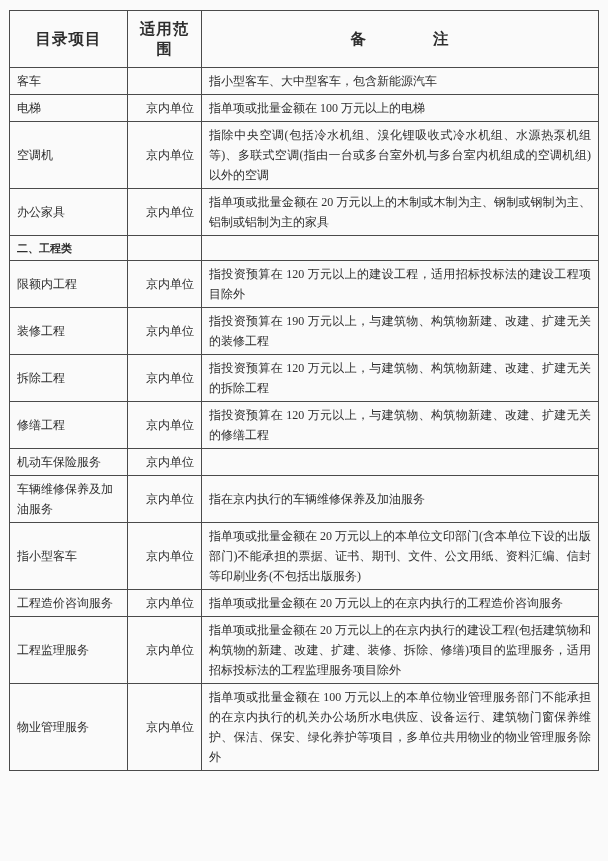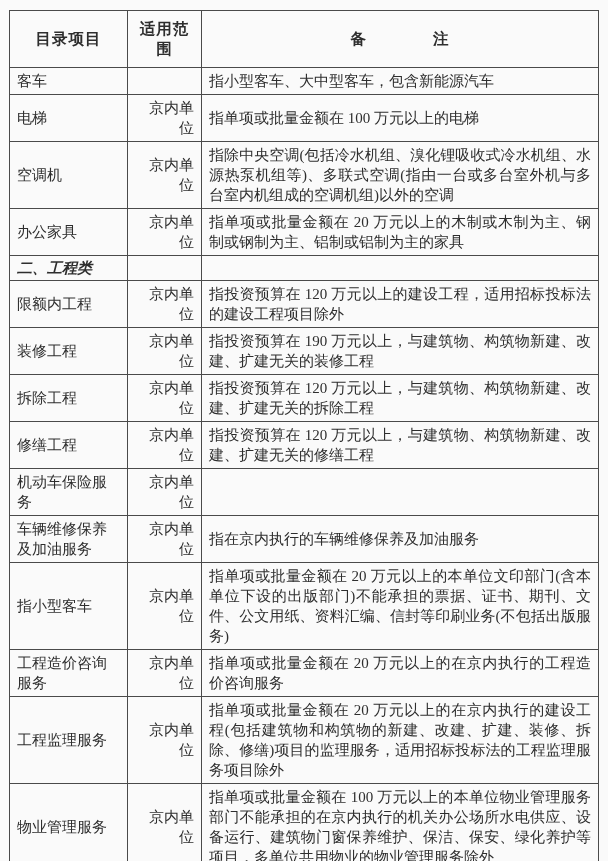--- a/index.html
+++ b/index.html
@@ -22,40 +22,39 @@
     width: 100%;
     border-collapse: collapse;
     table-layout: fixed;
     background: #fafafa;
   }
   table.catalog col.c1 { width: 118px; }
   table.catalog col.c2 { width: 74px; }
   table.catalog th, table.catalog td {
     border: 1px solid #4a4a4a;
     padding: 3px 7px;
-    font-size: 15px;
+    font-size: 12px;
     line-height: 20px;
     vertical-align: middle;
     word-break: break-all;
     box-sizing: border-box;
   }
   table.catalog thead th {
     font-weight: bold;
     text-align: center;
     font-size: 15.5px;
     padding: 8px 4px;
     letter-spacing: 1px;
   }
   td.item-cell { text-align: left; }
   td.scope-cell { text-align: right; padding-left: 2px; padding-right: 2px; }
   td.remark-cell { text-align: left; text-align: justify; }
   tr.section-row td.item-cell {
-    font-style: italic;
     font-weight: bold;
-    font-size: 15px;
+    font-size: 11px;
     padding-top: 2px;
     padding-bottom: 2px;
   }
 </style>
 </head>
 <body>
 
 <div class="page">
   <table class="catalog">
     <colgroup>

